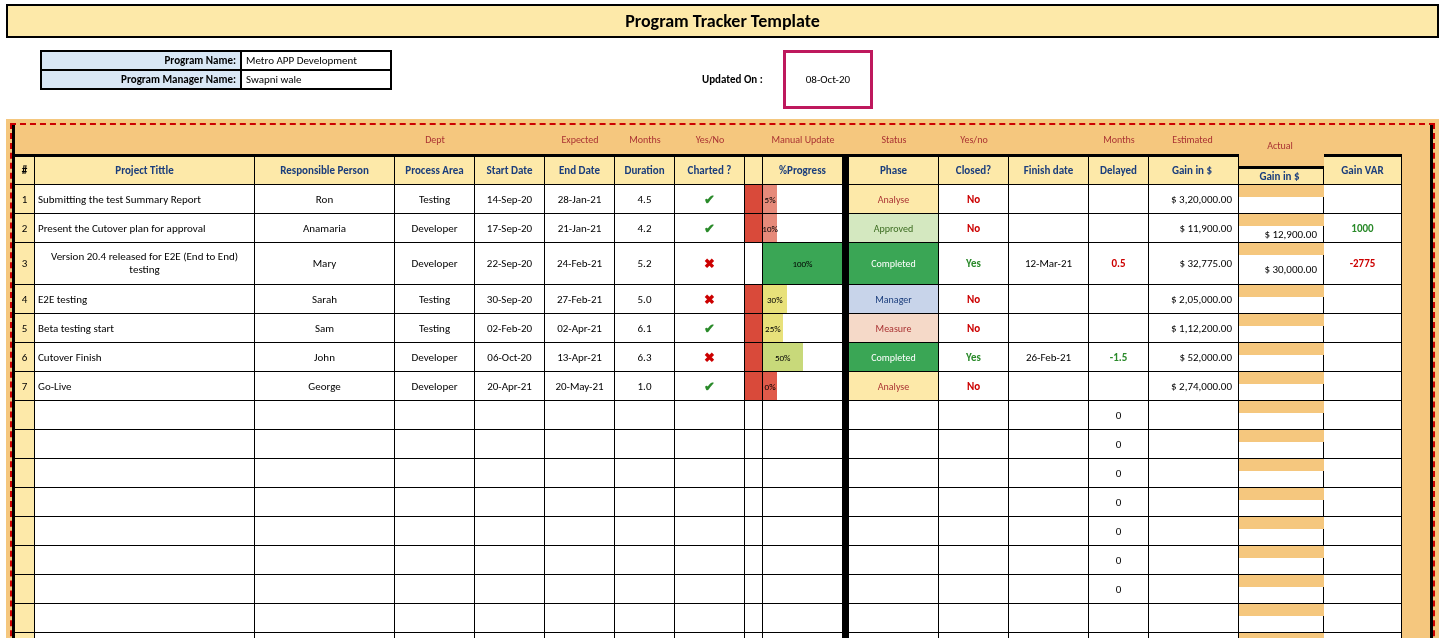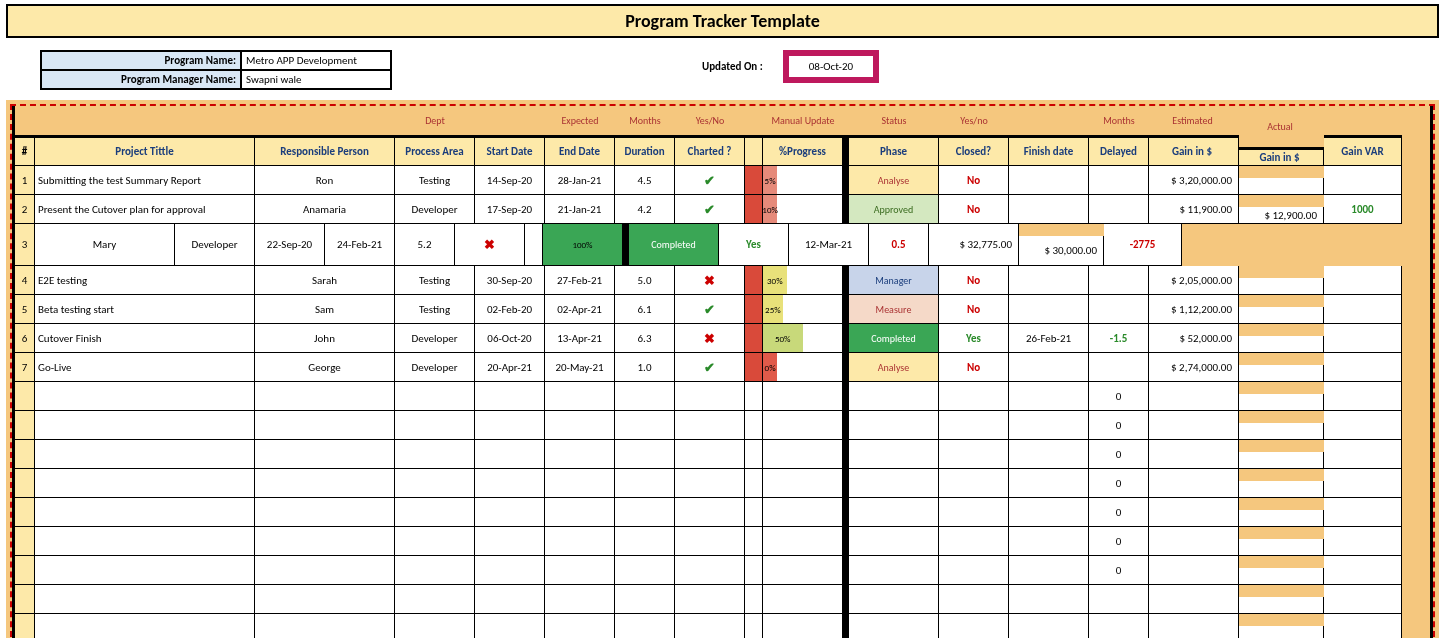--- a/index.html
+++ b/index.html
@@ -6,21 +6,21 @@
 body { font-family: Calibri, Arial, sans-serif; font-size: 11px; background: #fff; }
 .page { width: 1445px; }
 .title-bar { background: #fde9a9; border: 2px solid #000; margin: 4px 6px 0 6px; text-align: center; font-weight: bold; font-size: 18px; padding: 4px 0; }
 .meta { display: flex; align-items: flex-start; margin: 12px 0 10px 40px; }
 .meta-left { border: 1px solid #000; }
 .meta-left .row { display: flex; }
 .meta-left .label { width: 200px; background: #d9e7f5; border: 1px solid #000; text-align: right; padding: 2px 4px; font-weight: bold; }
 .meta-left .value { width: 150px; border: 1px solid #000; padding: 2px 4px; }
 .meta-right { margin-left: 310px; display: flex; align-items: center; }
 .meta-right .lbl { font-weight: bold; margin-right: 20px; }
-.meta-right .val { border: 6px solid #be185d; padding: 4px 20px; }
+.meta-right .val { border: 3px solid #be185d; padding: 20px 20px; }
 .outer-frame { border: 4px solid #f5c77e; background: #f5c77e; margin: 0 6px 4px 6px; padding: 0; }
 .inner-frame { border: 2px dashed #c00; background: #f5c77e; }
 .sheet { border: 3px solid #000; border-top: none; margin: 0; }
 .sub-header-row, .header-row, .data-row { display: flex; width: 100%; }
 .col { border: 1px solid #000; border-top: none; border-left: none; padding: 1px 3px; min-height: 17px; display: flex; align-items: center; overflow: hidden; }
 .c-num { width: 20px; justify-content: center; }
 .c-title { width: 220px; text-align: center; }
 .c-person { width: 140px; justify-content: center; }
 .c-area { width: 80px; justify-content: center; }
 .c-start { width: 70px; justify-content: center; }
@@ -176,20 +176,21 @@
               </div>
               <div class="col c-closed red" style="">No</div>
               <div class="col c-finish" style=""></div>
               <div class="col c-delay " style=""></div>
               <div class="col c-gain1" style="">$     11,900.00</div>
               <div class="col c-gain2" style="">$  12,900.00</div>
               <div class="col c-var green" style="">1000</div>
             </div>
             <div class="data-row">
               <div class="col c-num" style="min-height:30px;">3</div>
+              <div class="col c-title two-line" style="min-height:30px;">Version 20.4 released for E2E (End to End) testing</div>
               <div class="col c-person" style="min-height:30px;">Mary</div>
               <div class="col c-area" style="min-height:30px;">Developer</div>
               <div class="col c-start" style="min-height:30px;">22-Sep-20</div>
               <div class="col c-end" style="min-height:30px;">24-Feb-21</div>
               <div class="col c-dur" style="min-height:30px;">5.2</div>
               <div class="col c-chart" style="min-height:30px;">
                 <span class="cross">✖</span>
               </div>
               <div class="col c-flag" style="min-height:30px;"></div>
               <div class="col c-prog" style="min-height:30px;">

